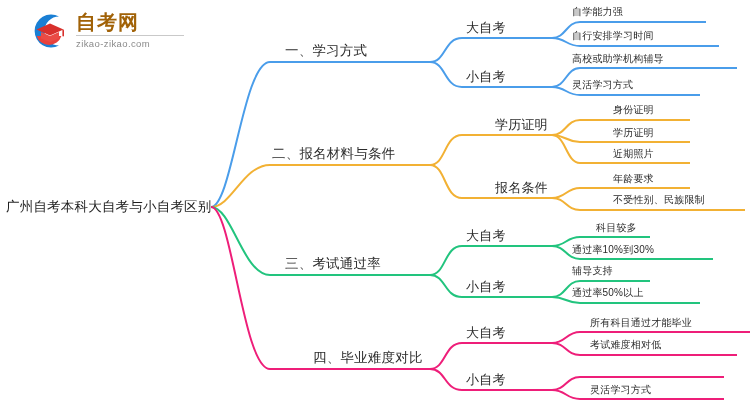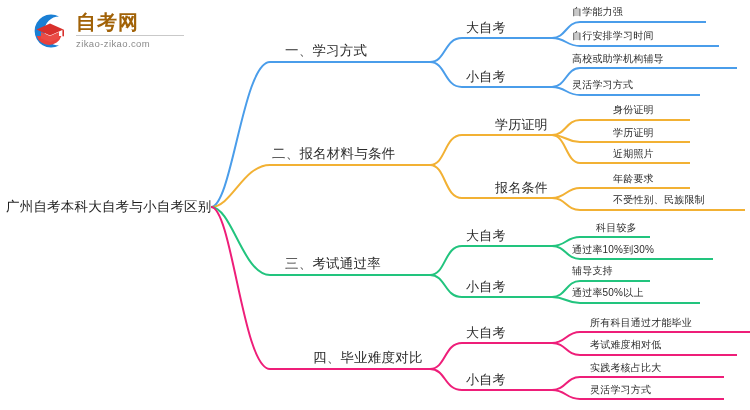--- a/index.html
+++ b/index.html
@@ -182,16 +182,15 @@
   <div class="node l3" style="left:613px; top:171px;">年龄要求</div>
   <div class="node l3" style="left:613px; top:192px;">不受性别、民族限制</div>
 
   <div class="node l3" style="left:596px; top:220px;">科目较多</div>
   <div class="node l3" style="left:572px; top:242px;">通过率10%到30%</div>
   <div class="node l3" style="left:572px; top:263px;">辅导支持</div>
   <div class="node l3" style="left:572px; top:285px;">通过率50%以上</div>
 
   <div class="node l3" style="left:590px; top:315px;">所有科目通过才能毕业</div>
   <div class="node l3" style="left:590px; top:337px;">考试难度相对低</div>
-  <div class="node l3" style="left:590px; top:360px;">实践考核占比大</div>
   <div class="node l3" style="left:590px; top:382px;">灵活学习方式</div>
 
 </div>
 
 </body></html>

